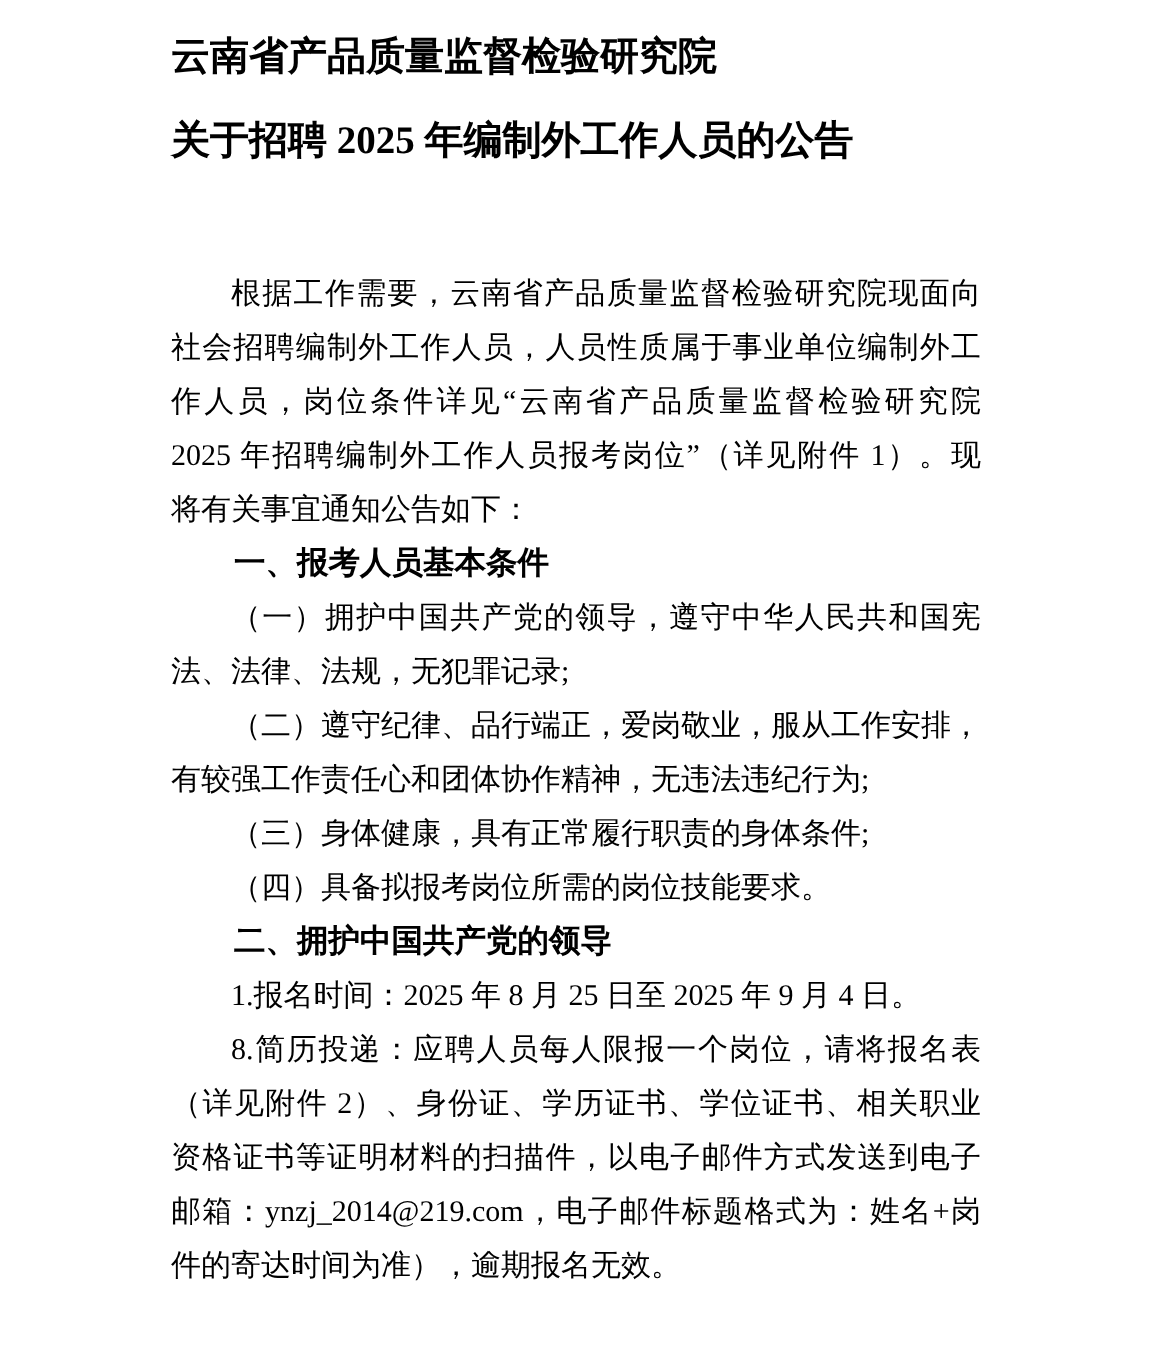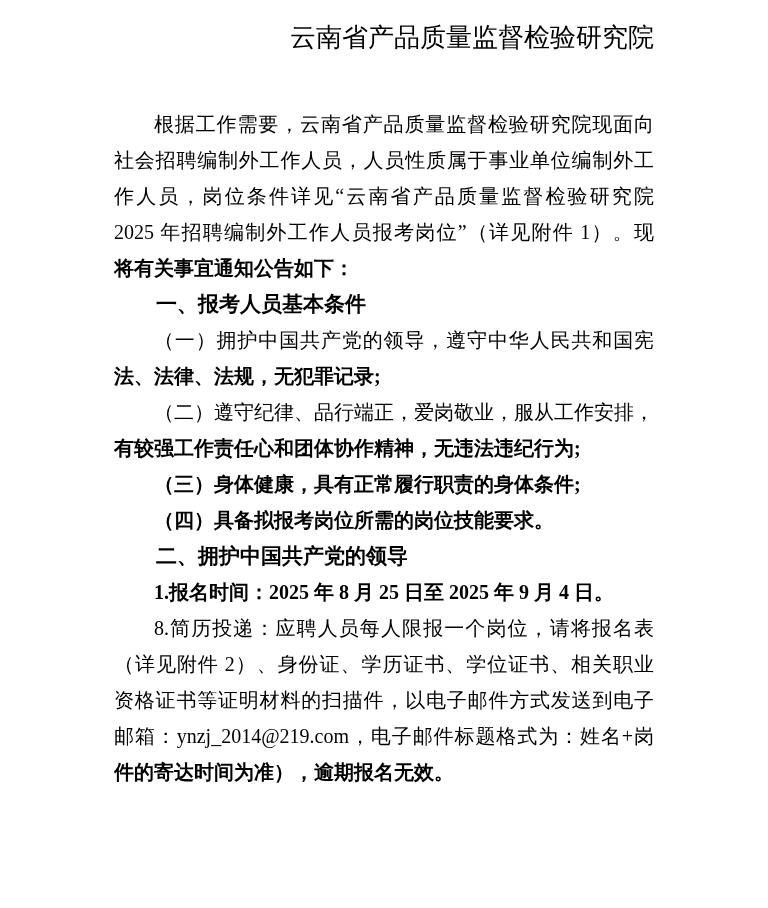--- a/index.html
+++ b/index.html
@@ -12,65 +12,65 @@
     width: 768px;
     height: 908px;
     background: #ffffff;
     overflow: hidden;
     box-sizing: border-box;
     padding: 20px 114px 0 114px;
     color: #000000;
   }
   .doc-title {
     margin: 0;
-    text-align: right;
+    text-align: left;
     font-family: "Liberation Serif", "DejaVu Serif", serif;
-    font-weight: normal;
+    font-weight: bold;
     font-size: 26px;
     line-height: 36px;
     color: #000000;
   }
   .doc-title + .doc-title {
     margin-top: 20px;
   }
   .doc-body {
-    margin-top: 50px;
+    margin-top: 66px;
   }
   .line {
     font-family: "Liberation Serif", "DejaVu Serif", serif;
     font-size: 20px;
     line-height: 36px;
     color: #000000;
     text-align: justify;
     text-align-last: justify;
     text-justify: inter-ideograph;
     overflow: hidden;
     white-space: normal;
   }
   .line.last {
     text-align: center;
     text-align-last: left;
-    font-weight: bold;
   }
   .line.first {
     text-indent: 2em;
   }
   .line.heading {
     font-family: "Liberation Sans", "DejaVu Sans", sans-serif;
     font-weight: bold;
     font-size: 21px;
     text-align: right;
     text-align-last: left;
   }
 </style>
 </head>
 <body>
 
 <div class="page">
   <h1 class="doc-title">云南省产品质量监督检验研究院</h1>
+  <h1 class="doc-title">关于招聘 2025 年编制外工作人员的公告</h1>
   <div class="doc-body" id="doc-body">
       <div class="line body first">根据工作需要，云南省产品质量监督检验研究院现面向</div>
       <div class="line body">社会招聘编制外工作人员，人员性质属于事业单位编制外工</div>
       <div class="line body">作人员，岗位条件详见“云南省产品质量监督检验研究院</div>
       <div class="line body">2025 年招聘编制外工作人员报考岗位”（详见附件 1）。现</div>
       <div class="line body last">将有关事宜通知公告如下：</div>
       <div class="line heading first last">一、报考人员基本条件</div>
       <div class="line body first">（一）拥护中国共产党的领导，遵守中华人民共和国宪</div>
       <div class="line body last">法、法律、法规，无犯罪记录;</div>
       <div class="line body first">（二）遵守纪律、品行端正，爱岗敬业，服从工作安排，</div>

